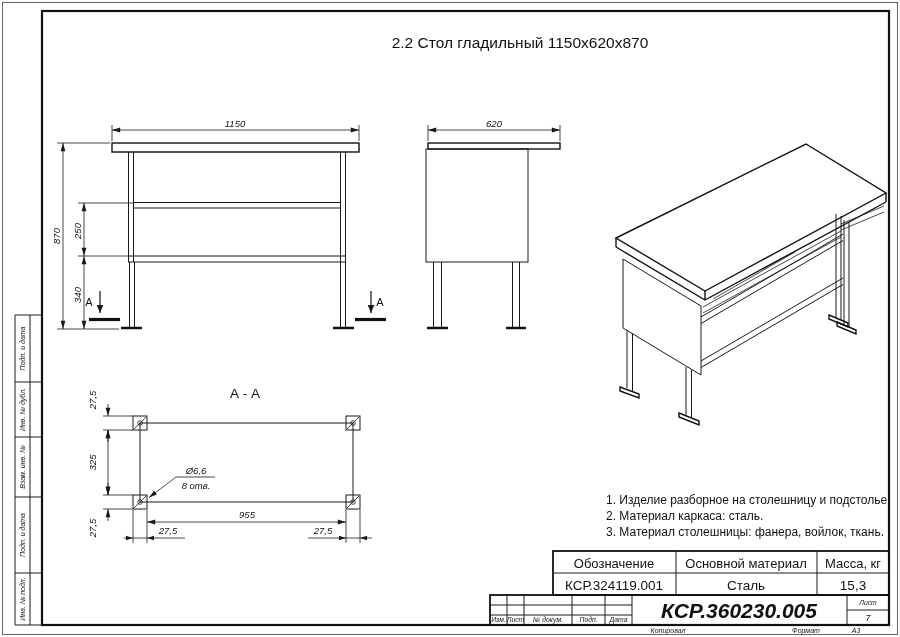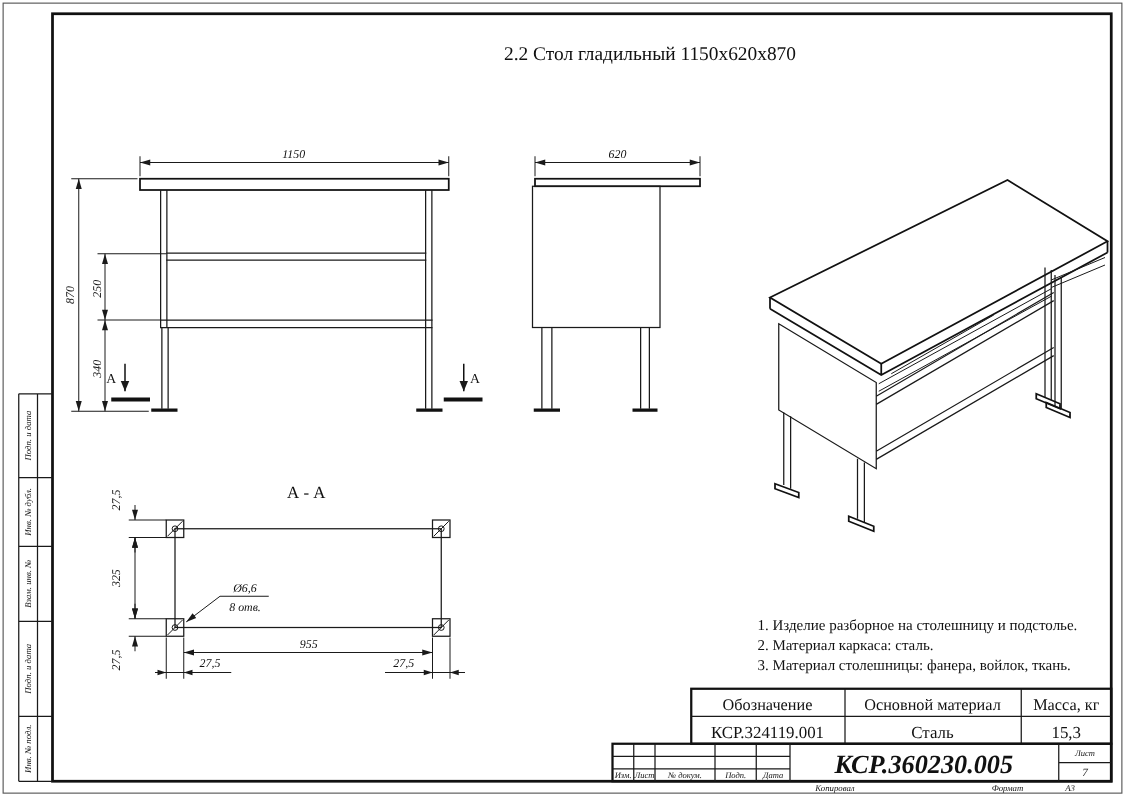--- a/index.html
+++ b/index.html
@@ -1,16 +1,16 @@
 <!DOCTYPE html>
 <html><head>
 <meta charset="utf-8">
 <style>
   html,body{margin:0;padding:0;background:#e8e8e8;}
-  .sheet{position:relative;width:900px;height:637px;background:#ffffff;font-family:Liberation Serif, serif;}
+  .sheet{position:relative;width:900px;height:637px;background:#ffffff;font-family:Liberation Sans, sans-serif;}
   svg{display:block;}
   svg text{fill:#111;}
   .t-title{font-size:15.5px;}
   .t-dim{font-size:9.5px;font-style:italic;}
   .t-sec{font-size:11px;}
   .t-secview{font-size:13.5px;}
   .t-note{font-size:12px;}
   .t-tbhead{font-size:13px;}
   .t-tbval{font-size:13.5px;}
   .t-doc{font-size:21px;font-style:italic;font-weight:bold;}

